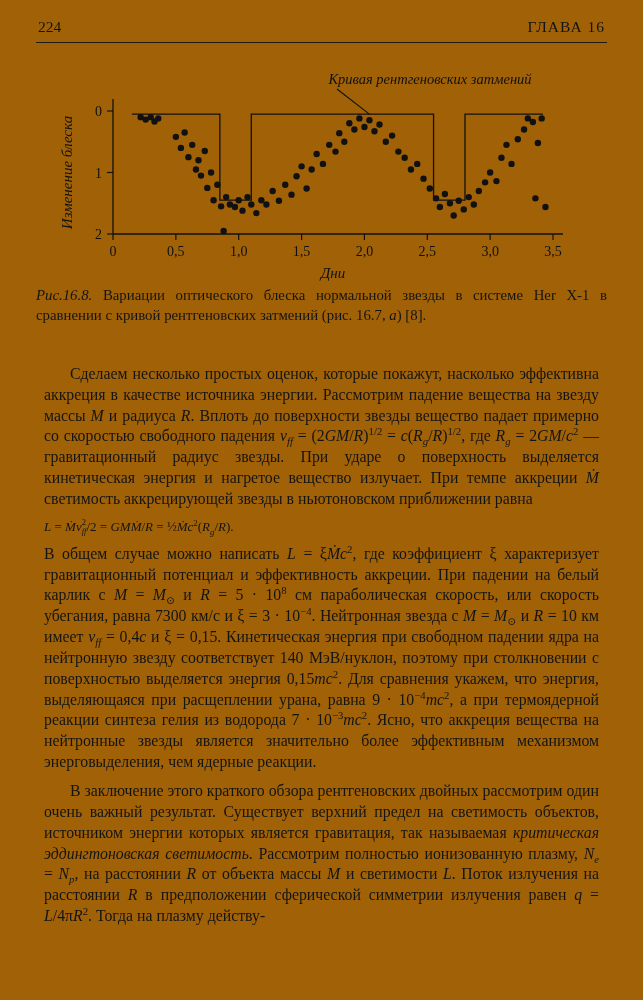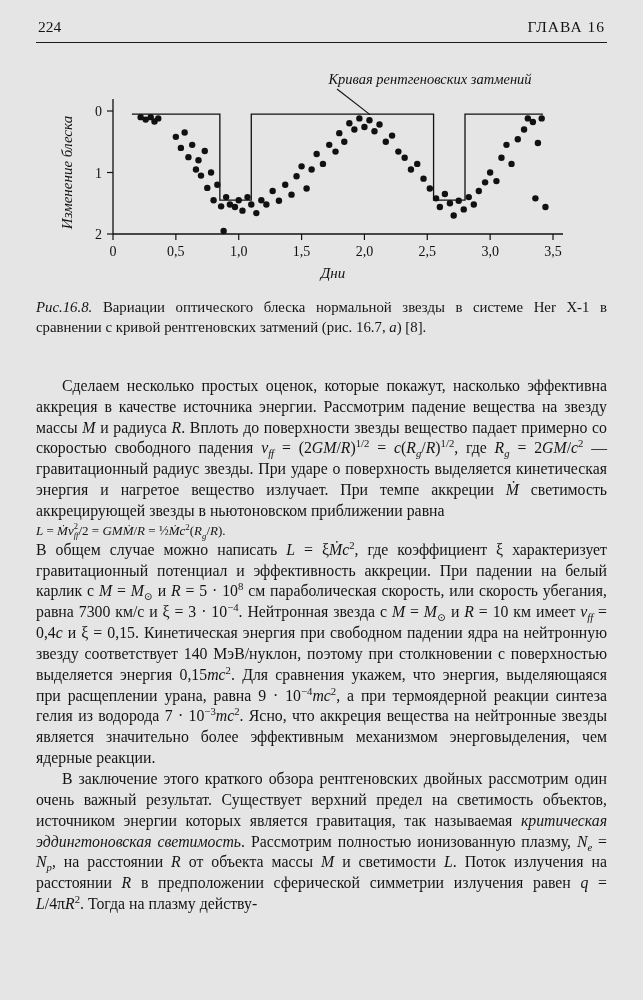--- a/index.html
+++ b/index.html
@@ -1,38 +1,38 @@
 <!DOCTYPE html>
 <html lang="ru"><head>
 <meta charset="utf-8">
 <style>
   html,body{margin:0;padding:0;background:#ffffff;}
   .page{
     width:643px;height:1000px;box-sizing:border-box;
-    background:#e5e5e5;color:#141414;overflow:hidden;position:relative;
+    background:#a16207;color:#141414;overflow:hidden;position:relative;
     padding:16px 36px 0 36px;
     font-family:"Liberation Serif","DejaVu Serif",serif;
   }
   .page-header{
     display:flex;justify-content:space-between;align-items:baseline;
     font-size:15.5px;padding:2px 2px 6px 2px;
     border-bottom:1.6px solid #1a1a1a;
   }
   .chapter{letter-spacing:1px;}
   .chart-figure{margin:26px 0 0 0;}
   .chart-svg{display:block;margin-left:2px;
     font-family:"Liberation Serif","DejaVu Serif",serif;}
   .chart-svg .tick{font-size:14px;fill:#111;}
   .chart-svg .axis-label{font-size:15px;font-style:italic;fill:#111;}
   .chart-svg .annotation{font-size:14.5px;font-style:italic;fill:#111;}
   .caption{
-    margin-top:14px;font-size:14.8px;line-height:1.38;text-align:justify;
+    margin-top:2px;font-size:14.8px;line-height:1.38;text-align:justify;
   }
   .body-text{margin-top:38px;font-size:15.8px;line-height:1.32;text-align:justify;}
-  .body-text p{margin:0;}
+  .body-text p{margin:8px;}
   .indent{text-indent:26px;}
   .formula{margin:10px 0 10px 22px;font-size:13px;text-align:left;}
   sup,sub{font-size:68%;line-height:0;}
   .ss{display:inline-block;vertical-align:-0.35em;font-size:66%;line-height:1.05;text-align:left;}
   .ss span{display:block;}
 </style>
 </head>
 <body>
 
 <div class="page">

